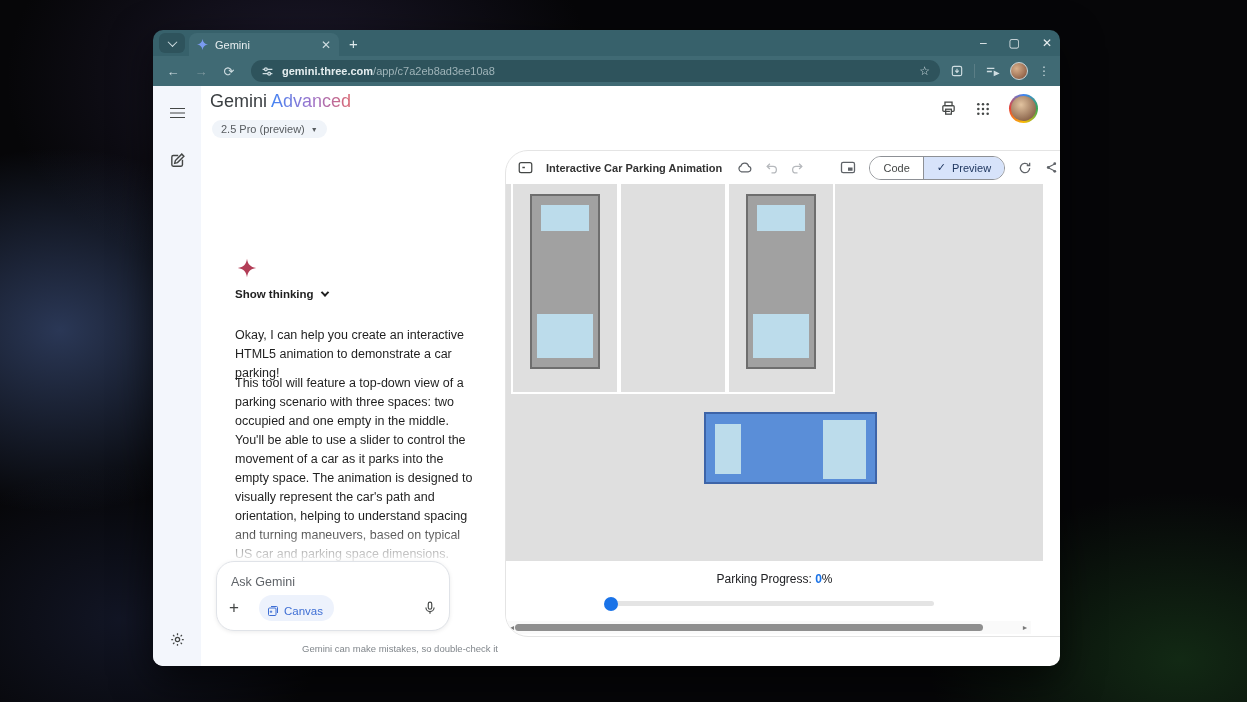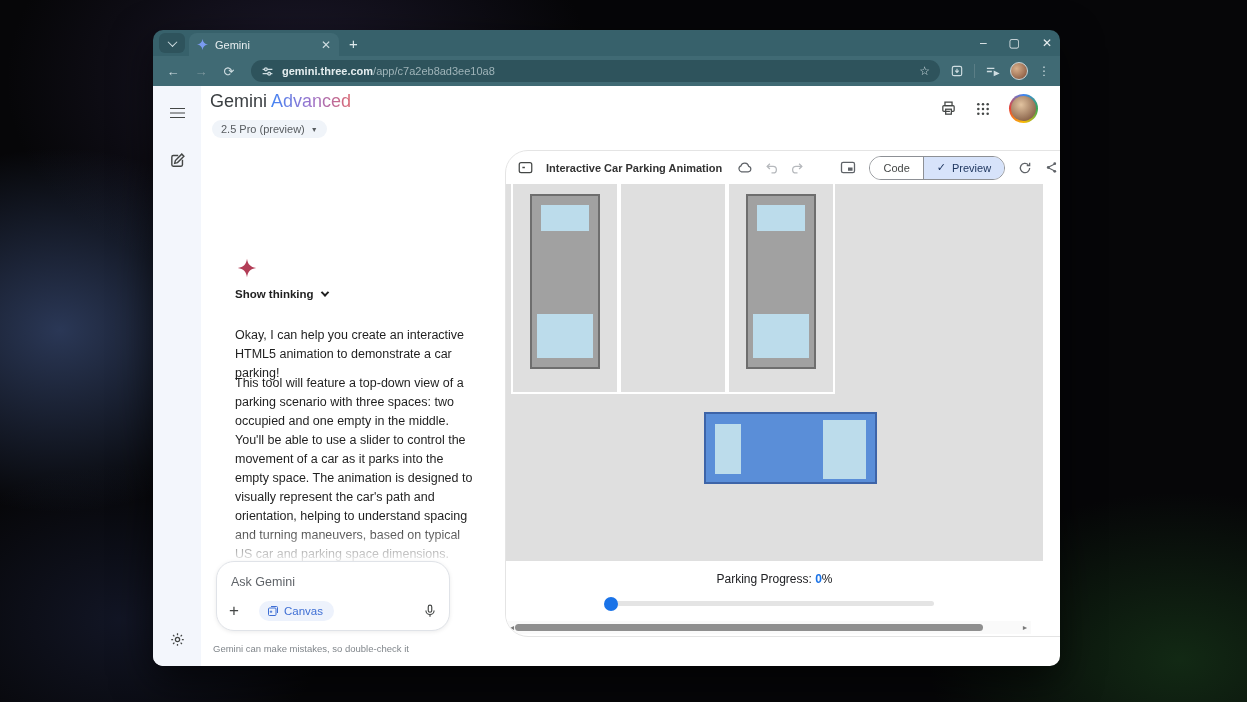--- a/index.html
+++ b/index.html
@@ -77,23 +77,23 @@
   .fade { position:absolute; left:60px; top:438px; width:285px; height:37px;
     background:linear-gradient(to bottom, rgba(255,255,255,0), rgba(255,255,255,.9)); }
   .ask-card { position:absolute; left:63px; top:475px; width:234px; height:70px; background:#fff;
     border:1px solid #e0e3e8; border-radius:18px; box-shadow:0 1px 4px rgba(0,0,0,.08); padding:10px 14px; }
   .ask-input { border:0; outline:0; width:100%; font-size:12.5px; color:#1f1f1f; background:transparent;
     font-family:"Liberation Sans",sans-serif; }
   .ask-input::placeholder { color:#5f6368; }
   .ask-row { position:absolute; left:12px; right:12px; bottom:9px; display:flex; align-items:center; }
   .plus { font-size:17px; color:#444746; width:22px; }
   .canvas-chip { display:flex; align-items:flex-start; gap:5px; background:#edf2fc; color:#3f6fd4;
-    border-radius:14px; padding:4px 11px 4px 8px; font-size:11.5px; margin-left:8px; }
+    border-radius:14px; padding:10px 11px 4px 8px; font-size:11.5px; margin-left:8px; }
   .mic { margin-left:auto; }
-  .disclaimer { position:absolute; left:60px; top:557px; width:285px; text-align:left; font-size:9.5px; color:#80868b; }
+  .disclaimer { position:absolute; left:60px; top:557px; width:285px; text-align:right; font-size:9.5px; color:#80868b; }
 
   
   .panel { position:absolute; left:352px; top:64px; width:588px; height:487px; background:#fff;
     border:1px solid #e4e4e4; border-radius:23px; overflow:hidden; }
   .panel-hdr { height:33px; display:flex; align-items:center; padding:0 10px 0 12px; gap:13px; }
   .panel-title { font-size:11px; font-weight:700; color:#333; margin-right:2px; white-space:nowrap; }
   .hicon { color:#5f6368; display:flex; align-items:center; }
   .hicon.dim { color:#b6b9bd; }
   .hdr-spacer { flex:1; }
   .toggle { display:flex; border:1px solid #8d9095; border-radius:999px; overflow:hidden; height:24px; }

